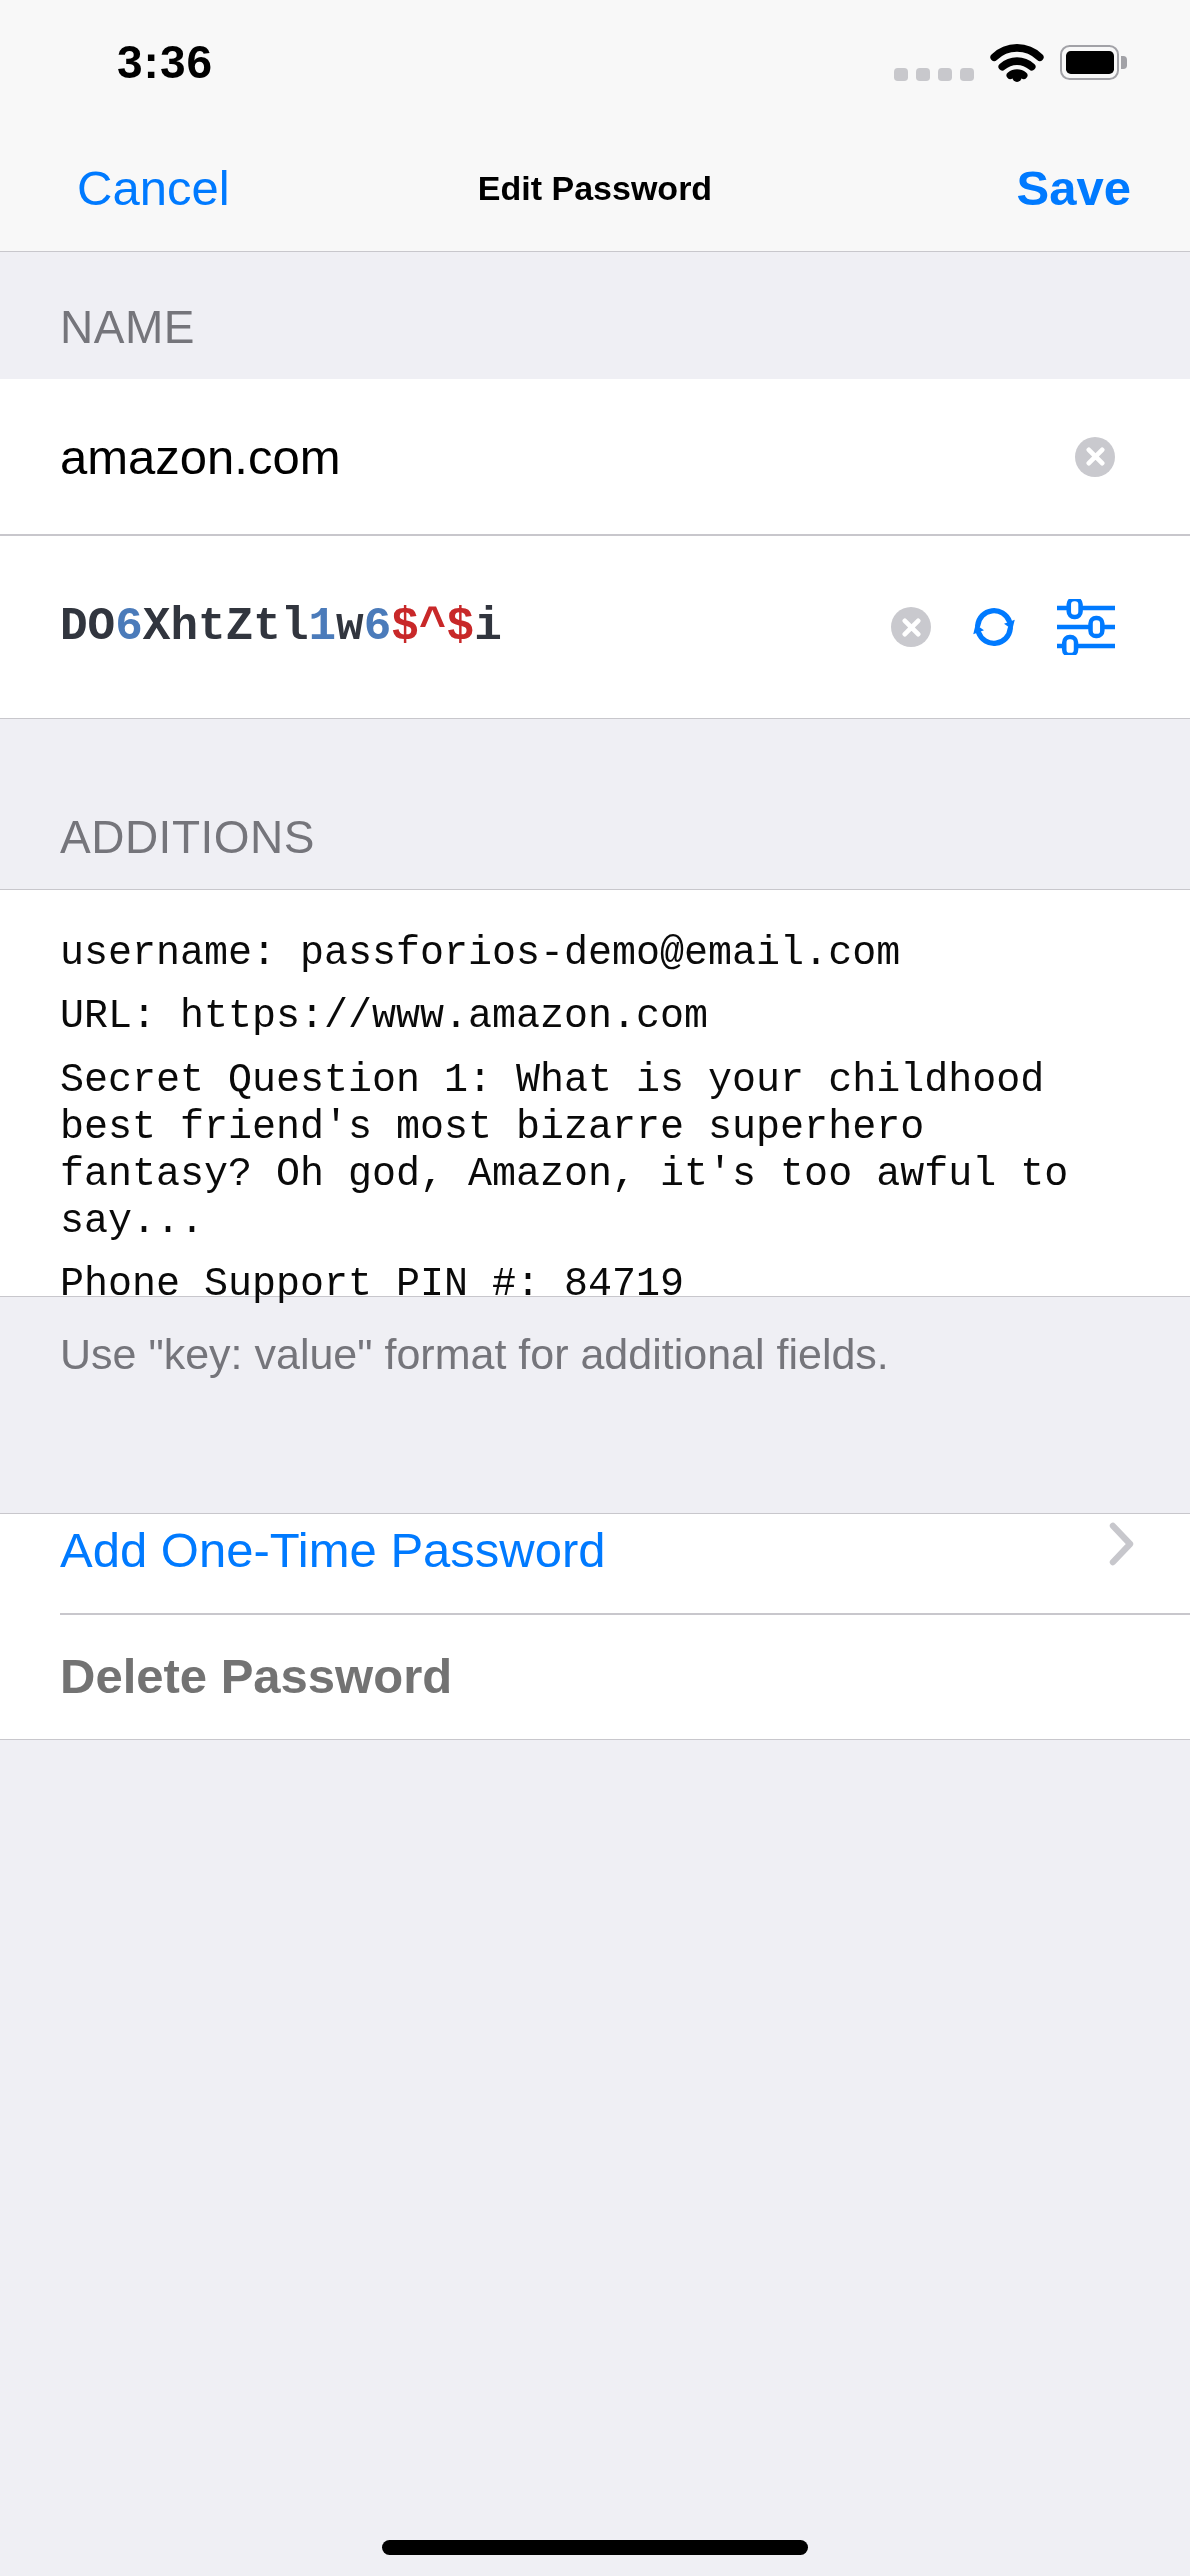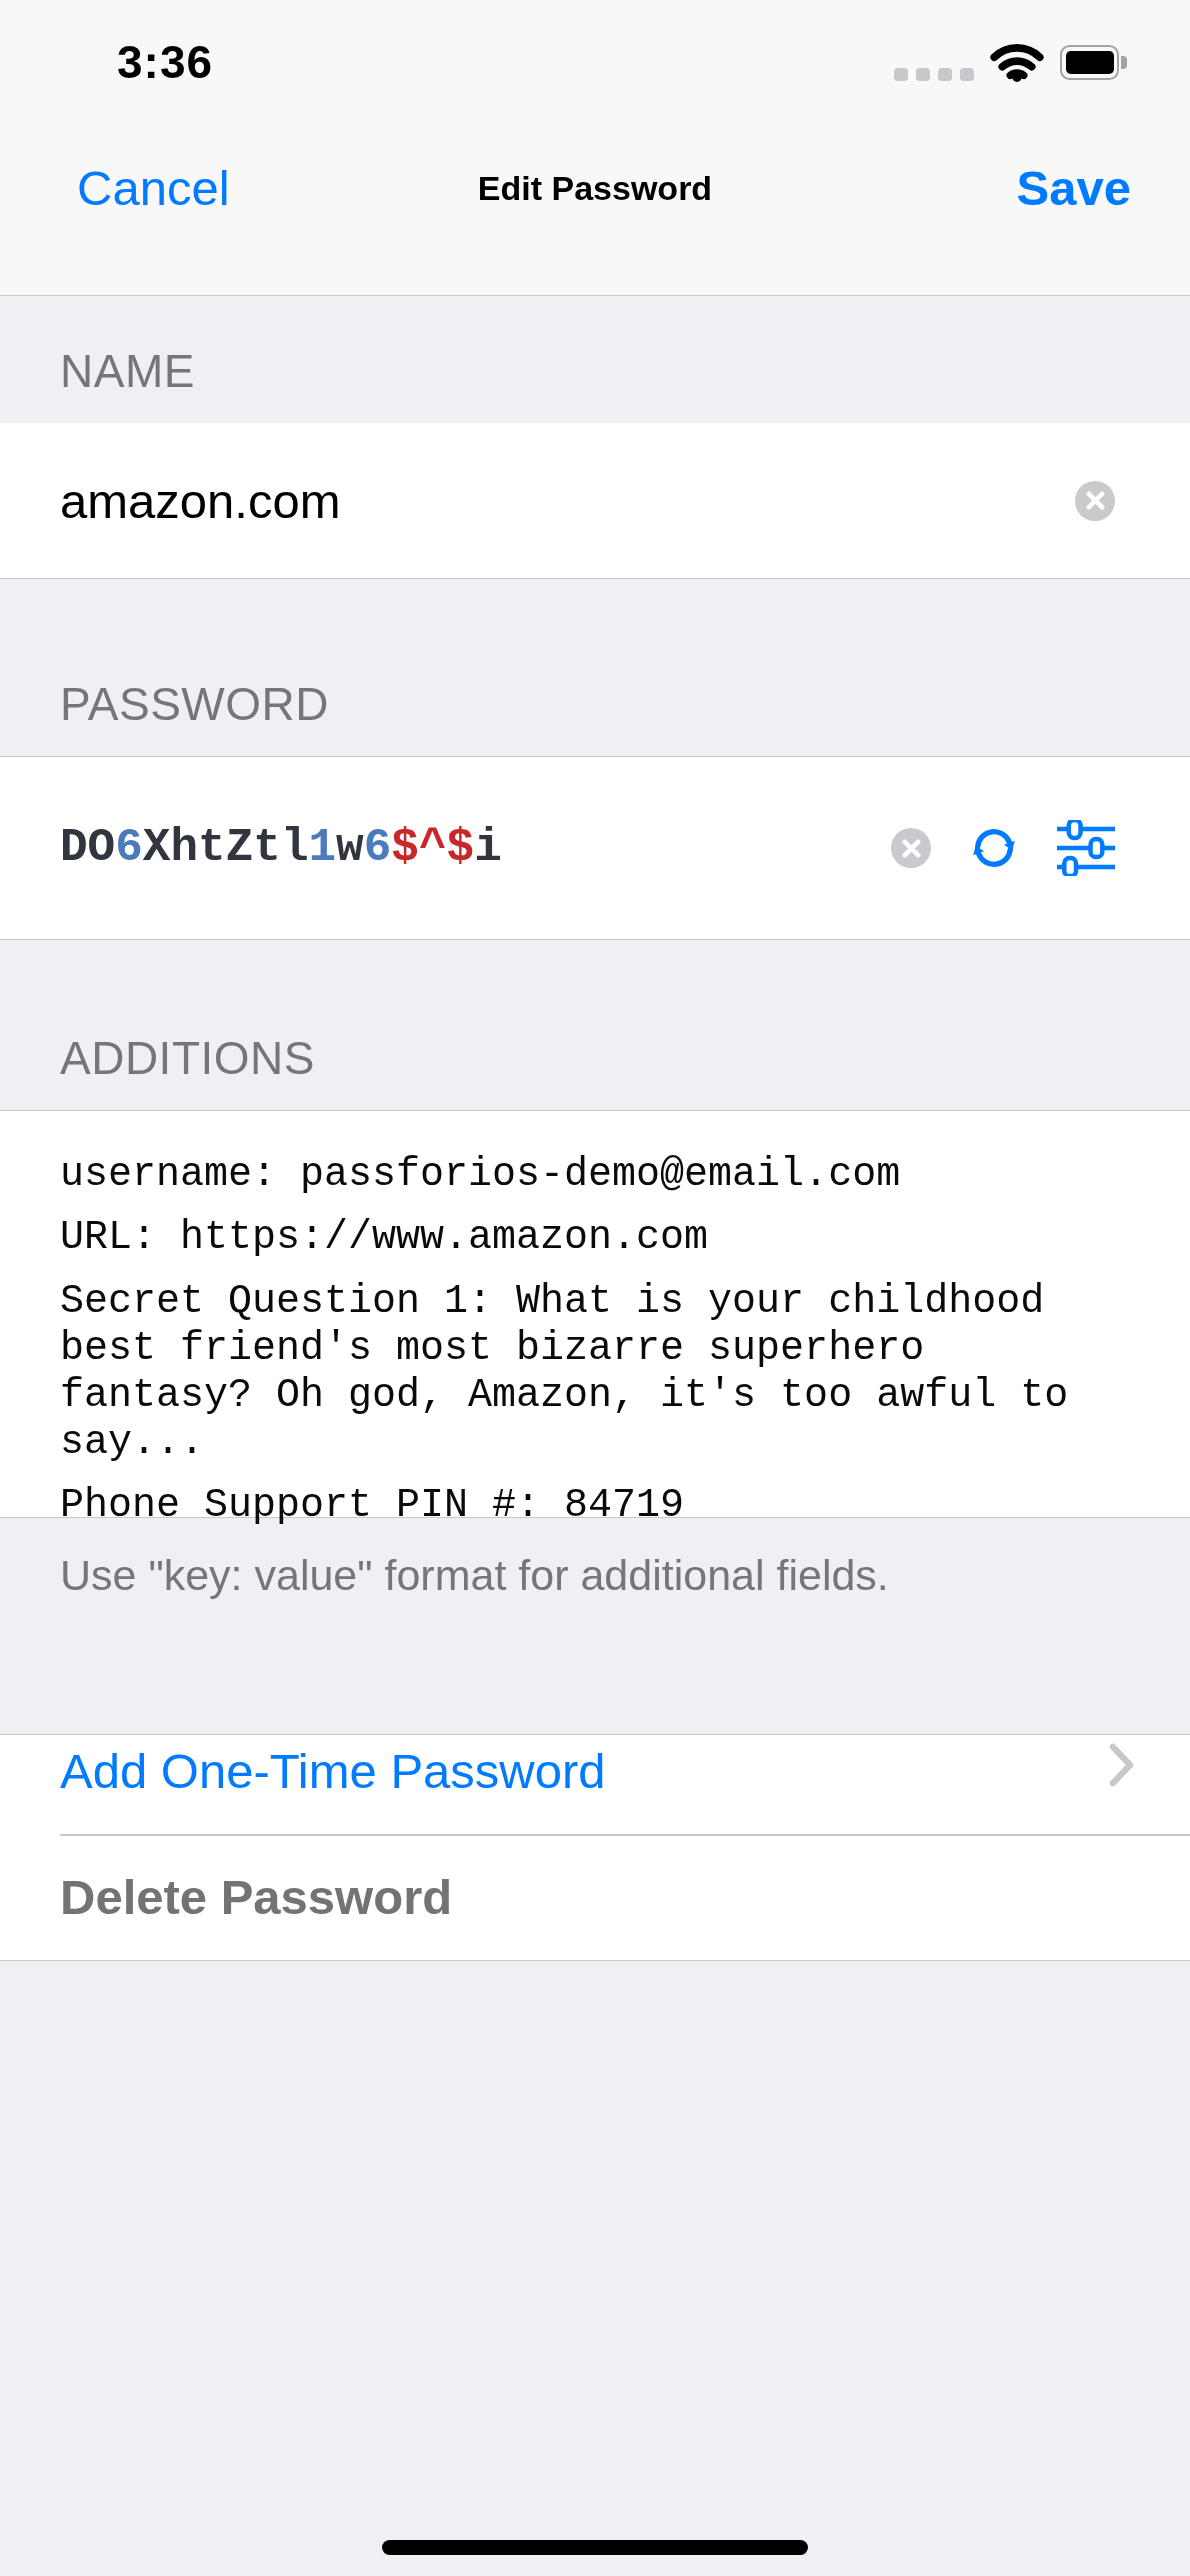--- a/index.html
+++ b/index.html
@@ -6,21 +6,21 @@
   html,body { width:1190px; height:2576px; }
   body {
     font-family:"Liberation Sans", sans-serif;
     background:#EFEFF4;
     color:#000;
     -webkit-font-smoothing:antialiased;
   }
   .page { position:relative; width:1190px; height:2576px; overflow:hidden; background:#EFEFF4; }
 
   
-  .topbar { position:relative; width:100%; height:296px; background:#F8F8F8; border-bottom:1.9px solid #C8C7CC; }
+  .topbar { position:relative; width:100%; height:252px; background:#F8F8F8; border-bottom:1.9px solid #C8C7CC; }
   .statusbar { position:relative; height:125px; }
   .status-time { position:absolute; left:117px; top:35px; font-size:46px; font-weight:700; letter-spacing:1px; color:#000; }
   .status-icons { position:absolute; right:63px; top:44px; display:flex; align-items:flex-end; gap:16.3px; }
   .cell-dots { display:flex; gap:8.6px; margin-bottom:1px; }
   .cell-dots i { display:block; width:13.4px; height:13.4px; border-radius:3.8px; background:#C8C8CC; }
   .wifi-svg { display:block; }
   .battery { display:flex; align-items:center; margin-bottom:1.9px; }
   .battery-body { position:relative; width:59px; height:35px; border:2.9px solid #A2A2A7; border-radius:9.6px; }
   .battery-fill { position:absolute; inset:3.8px; background:#000; border-radius:4.8px; }
   .battery-nub { width:5.8px; height:12.5px; background:#A2A2A7; border-radius:0 3.8px 3.8px 0; margin-left:1.9px; }
@@ -100,21 +100,20 @@
   <div class="group-header">NAME</div>
   <div class="row name-row">
     <span class="name-value">amazon.com</span>
     <button class="clear-btn">
       <svg width="19" height="19" viewBox="0 0 20 20">
         <path d="M3 3 L17 17 M17 3 L3 17" stroke="#FFF" stroke-width="5" stroke-linecap="round"></path>
       </svg>
     </button>
   </div>
 
-  <div class="group-header tall-185">PASSWORD</div>
   <div class="row password-row">
     <span class="password-value"><span style="color: rgb(49, 53, 62);">D</span><span style="color: rgb(49, 53, 62);">O</span><span style="color: rgb(75, 123, 186);">6</span><span style="color: rgb(49, 53, 62);">X</span><span style="color: rgb(49, 53, 62);">h</span><span style="color: rgb(49, 53, 62);">t</span><span style="color: rgb(49, 53, 62);">Z</span><span style="color: rgb(49, 53, 62);">t</span><span style="color: rgb(49, 53, 62);">l</span><span style="color: rgb(75, 123, 186);">1</span><span style="color: rgb(49, 53, 62);">w</span><span style="color: rgb(75, 123, 186);">6</span><span style="color: rgb(200, 40, 41);">$</span><span style="color: rgb(200, 40, 41);">^</span><span style="color: rgb(200, 40, 41);">$</span><span style="color: rgb(49, 53, 62);">i</span></span>
     <button class="clear-btn">
       <svg width="19" height="19" viewBox="0 0 20 20">
         <path d="M3 3 L17 17 M17 3 L3 17" stroke="#FFF" stroke-width="5" stroke-linecap="round"></path>
       </svg>
     </button>
     <button class="icon-btn">
       <svg width="50" height="50" viewBox="0 0 52 46">
         <path d="M9.1 21.5 A17 17 0 0 1 42 17.2" fill="none" stroke="#007AFF" stroke-width="5.5" stroke-linecap="round"></path>

